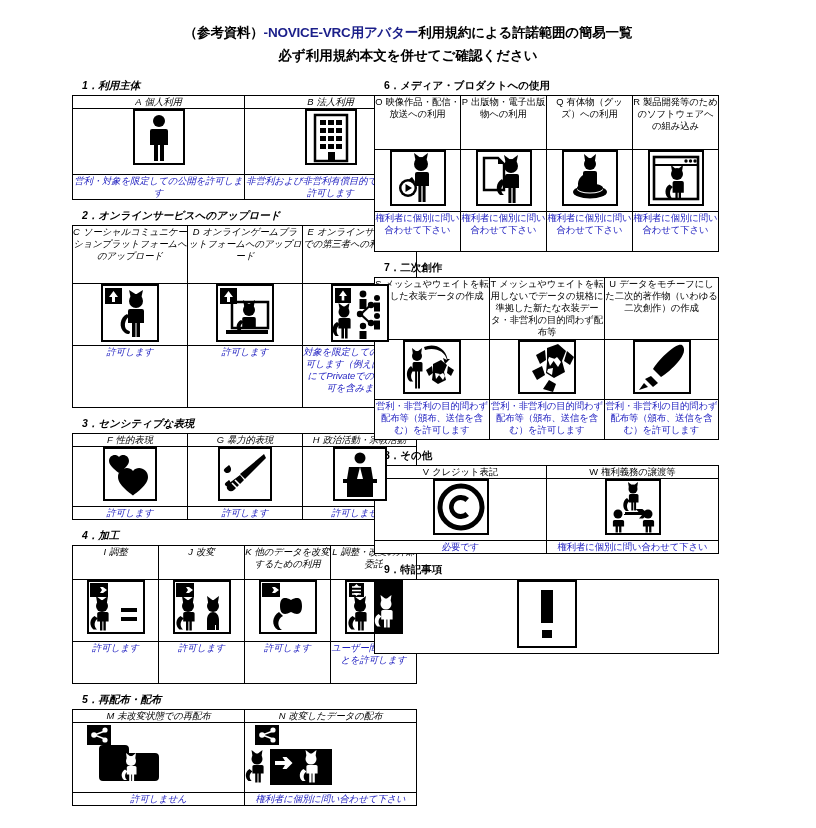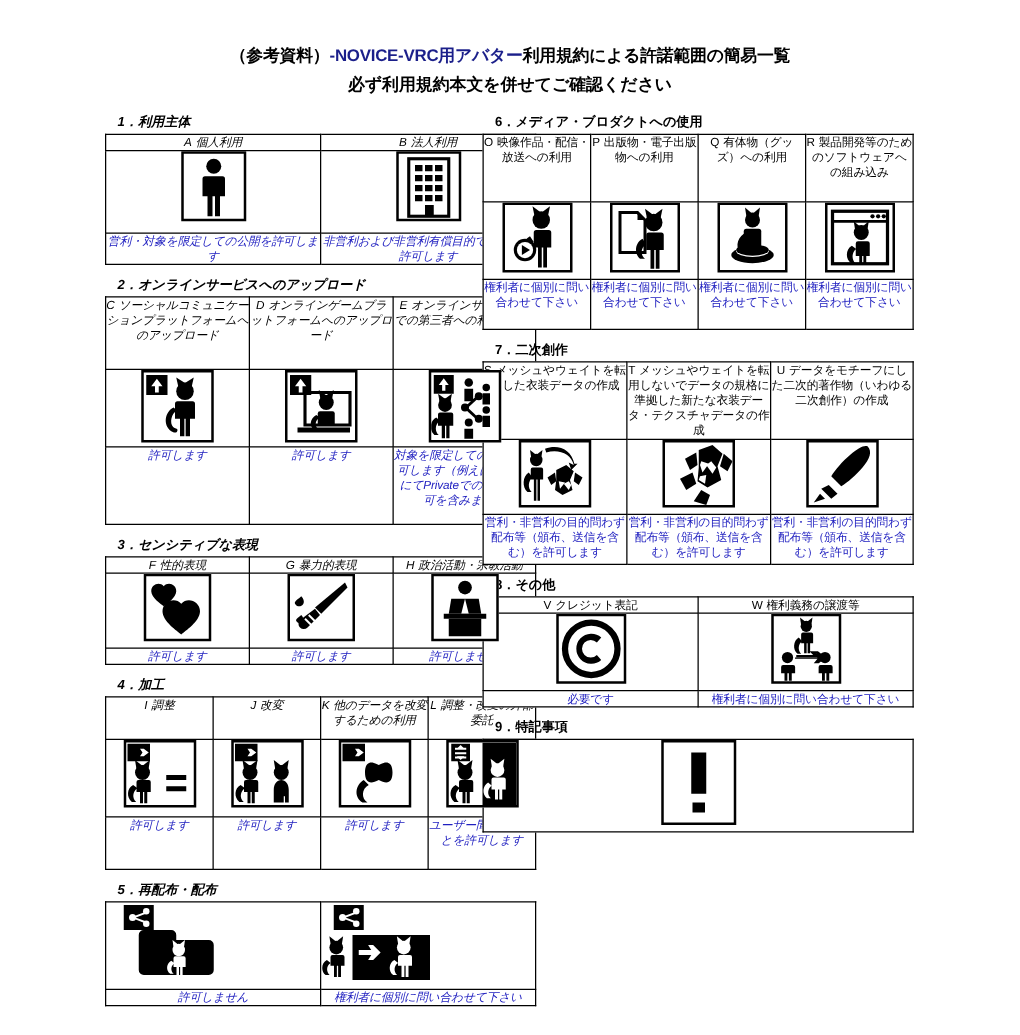--- a/index.html
+++ b/index.html
@@ -4,21 +4,21 @@
 <style>
   * { box-sizing: border-box; }
   html, body { margin:0; padding:0; }
   body {
     width: 816px; height: 828px;
     background: #ffffff;
     font-family: "Liberation Sans", "DejaVu Sans", sans-serif;
     color: #000000;
     overflow: hidden;
   }
-  .page { position: relative; width: 816px; height: 828px; padding: 16px; }
+  .page { position: relative; width: 816px; height: 828px; padding: 4px; }
 
   
   .title-block { text-align: center; padding-top: 20px; }
   .title-line1 { font-size: 13.5px; font-weight: bold; letter-spacing: -0.2px; white-space: nowrap; }
   .title-line1 .paren { color: #000; }
   .title-line1 .blue { color: #1b1f8a; }
   .title-line2 { font-size: 13.5px; font-weight: bold; margin-top: 5px; }
 
   
   .cols { display: flex; gap: 0; padding: 14px 0 0 0; }
@@ -395,20 +395,24 @@
       </div>
 
       <div class="section">
         <div class="section-head">5．再配布・配布</div>
         <table class="grid" style="width:344px">
           <colgroup>
               <col style="width:172px">
               <col style="width:172px">
             </colgroup>
           <tbody>
+              <tr>
+            <td class="hdr"><span class="code">M</span>&nbsp;<span>未改変状態での再配布</span></td>
+            <td class="hdr"><span class="code">N</span>&nbsp;<span>改変したデータの配布</span></td>
+          </tr>
           <tr>
             <td class="icon-cell" style="height:70px">
               <svg width="88" height="62" viewBox="0 0 88 62">
                     <g fill="#000">
                 <rect x="14" y="2" width="24" height="20"></rect>
                 <g fill="#fff">
                   <circle cx="32" cy="7" r="2.6"></circle>
                         <circle cx="32" cy="17" r="2.6"></circle>
                         <circle cx="21" cy="12" r="2.8"></circle>
                   <path d="M22 11 L31 7.5 L31.6 9 L22.8 12.3z"></path>
@@ -563,21 +567,21 @@
         <div class="section-head">7．二次創作</div>
         <table class="grid" style="width:344px">
           <colgroup>
               <col style="width:115px">
               <col style="width:115px">
               <col style="width:114px">
             </colgroup>
           <tbody>
               <tr>
             <td class="hdr" style="height:62px"><span class="code">S</span>&nbsp;<span>メッシュやウェイトを転用した衣装データの作成</span></td>
-            <td class="hdr"><span class="code">T</span>&nbsp;<span>メッシュやウェイトを転用しないでデータの規格に準拠した新たな衣装データ・テクスチャデータの作成</span></td>
+            <td class="hdr"><span class="code">T</span>&nbsp;<span>メッシュやウェイトを転用しないでデータの規格に準拠した新たな衣装データ・非営利の目的問わず配布等</span></td>
             <td class="hdr"><span class="code">U</span>&nbsp;<span>データをモチーフにした二次的著作物（いわゆる二次創作）の作成</span></td>
           </tr>
           <tr>
             <td class="icon-cell" style="height:60px">
               <span class="ic">
                 <svg width="54" height="50" viewBox="0 0 54 50">
                       <g fill="#000">
                   <circle cx="12" cy="14" r="5"></circle>
                   <path d="M7 6 l1.1 7 l4 -3z"></path>
                         <path d="M17 6 l-1.1 7 l-4 -3z"></path>

